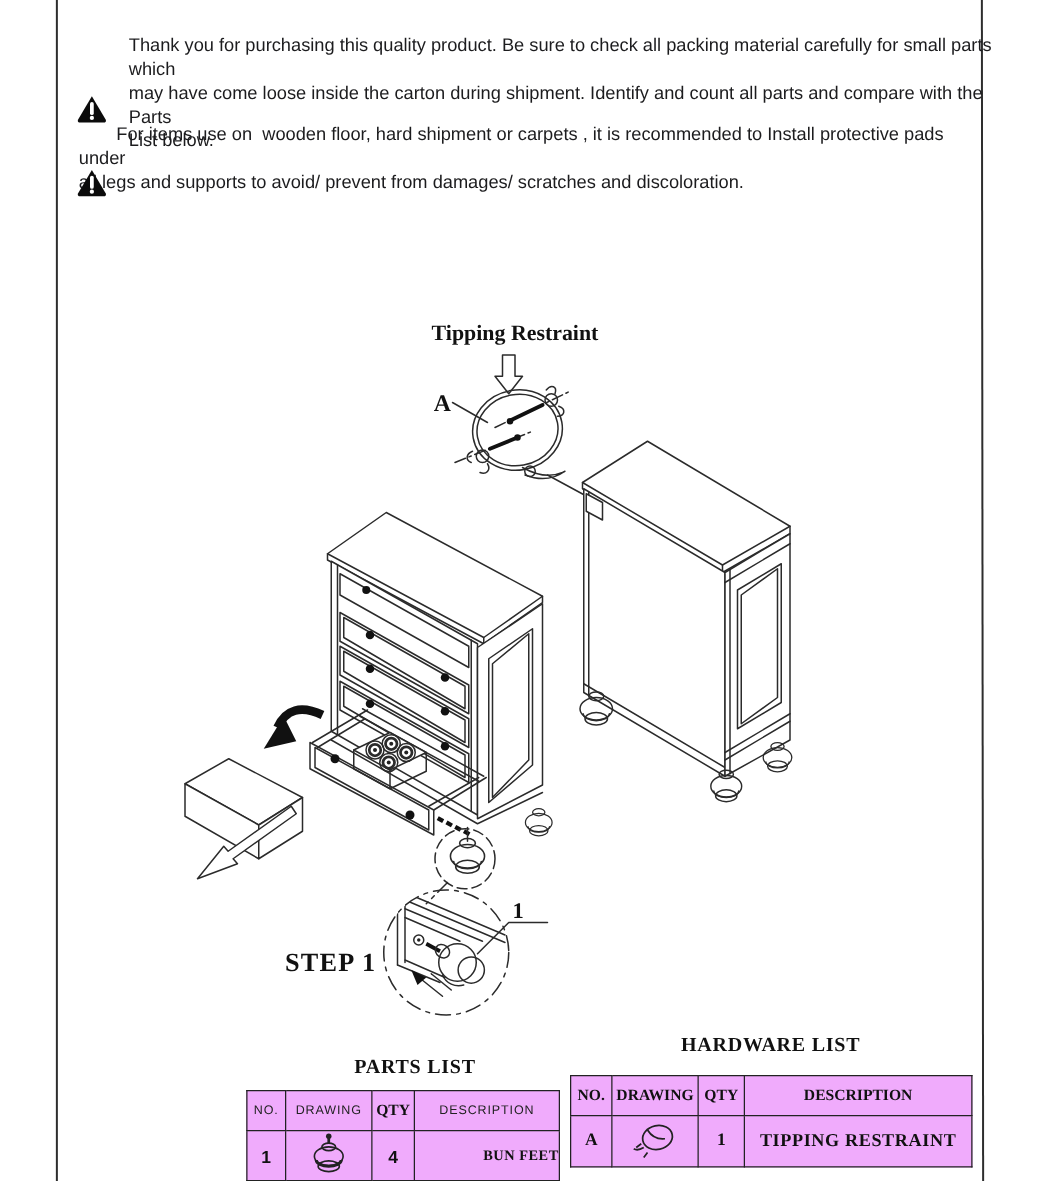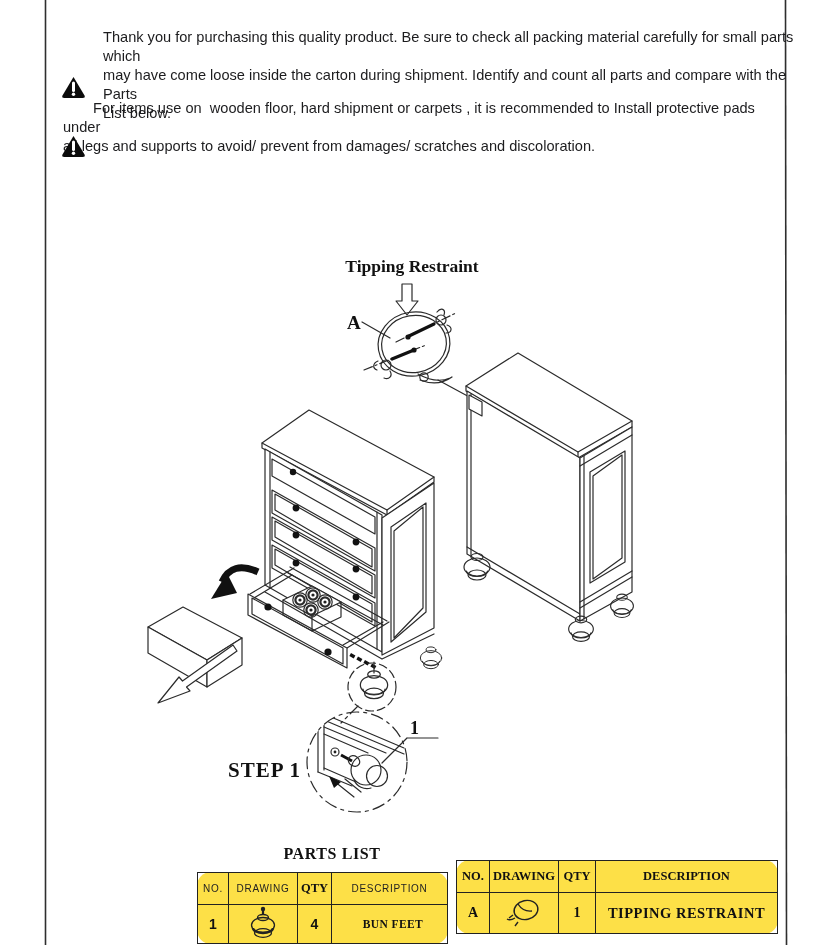--- a/index.html
+++ b/index.html
@@ -10,33 +10,33 @@
   .warn-text-en{left:63px;top:84px;width:722px;text-indent:30px;}
   .warn-text-fr{left:63px;top:142px;width:722px;text-indent:30px;}
   .warn-icon{position:absolute;width:25px;height:23px;}
   .warn-icon-en{left:61px;top:76px;}
   .warn-icon-fr{left:61px;top:135px;}
   svg.diagram{position:absolute;left:0;top:0;}
   .tbl-title{position:absolute;font-family:"Liberation Serif",serif;font-weight:bold;
              font-size:16px;letter-spacing:.6px;text-align:center;color:#111;}
   #parts-title{left:207px;top:845px;width:250px;font-family:Liberation Serif, serif;}
   #hardware-title{left:456px;top:828px;width:321px;}
-  table{position:absolute;border-collapse:collapse;table-layout:fixed;background:#fde047;border-radius:14px;}
+  table{position:absolute;border-collapse:collapse;table-layout:fixed;background:#f0abfc;}
   th,td{border:1.6px solid #222;padding:0;text-align:center;vertical-align:middle;}
   #parts-table{left:197px;top:872px;width:250px;}
   #parts-table th{height:31px;}
   #parts-table td{height:34px;}
   #hardware-table{left:456px;top:860px;width:321px;}
   #hardware-table th{height:31px;}
   #hardware-table td{height:40px;}
   .h-sans{font-family:"Liberation Sans",sans-serif;font-weight:400;font-size:10px;letter-spacing:.7px;color:#222;}
   .h-serifb{font-family:"Liberation Serif",serif;font-weight:700;font-size:12.5px;color:#111;}
   .c-num{font-family:"Liberation Sans",sans-serif;font-weight:700;font-size:14px;color:#111;}
   .c-desc-sm{font-family:"Liberation Serif",serif;font-weight:700;font-size:11.5px;letter-spacing:.4px;
-             text-align:center;padding-left:7px;color:#111;}
+             text-align:right;padding-left:7px;color:#111;}
   .c-serifb{font-family:"Liberation Serif",serif;font-weight:700;font-size:14px;color:#111;}
   .c-desc-lg{font-family:"Liberation Serif",serif;font-weight:700;font-size:14.5px;letter-spacing:.5px;color:#111;}
   .lineart{stroke:#2b2b2b;stroke-width:1.2;fill:none;stroke-linecap:round;stroke-linejoin:round;}
   .solid{fill:#fff;}
   .svgtext{font-family:"Liberation Serif",serif;font-weight:bold;fill:#111;}
 </style>
 </head>
 <body>
 
 <div class="page">
@@ -273,20 +273,21 @@
             <ellipse cx="20" cy="28" rx="8.5" ry="4.3"></ellipse>
           </g>
         </svg>
       </td>
       <td class="c-num">4</td>
       <td class="c-desc-sm">BUN FEET</td>
     </tr>
   </tbody>
     </table>
 
+  <div class="tbl-title" id="hardware-title">HARDWARE LIST</div>
   <table id="hardware-table">
     <colgroup>
         <col style="width:33px">
         <col style="width:69px">
         <col style="width:37px">
         <col style="width:182px">
       </colgroup>
     <tbody>
         <tr>
       <th class="h-serifb">NO.</th>

